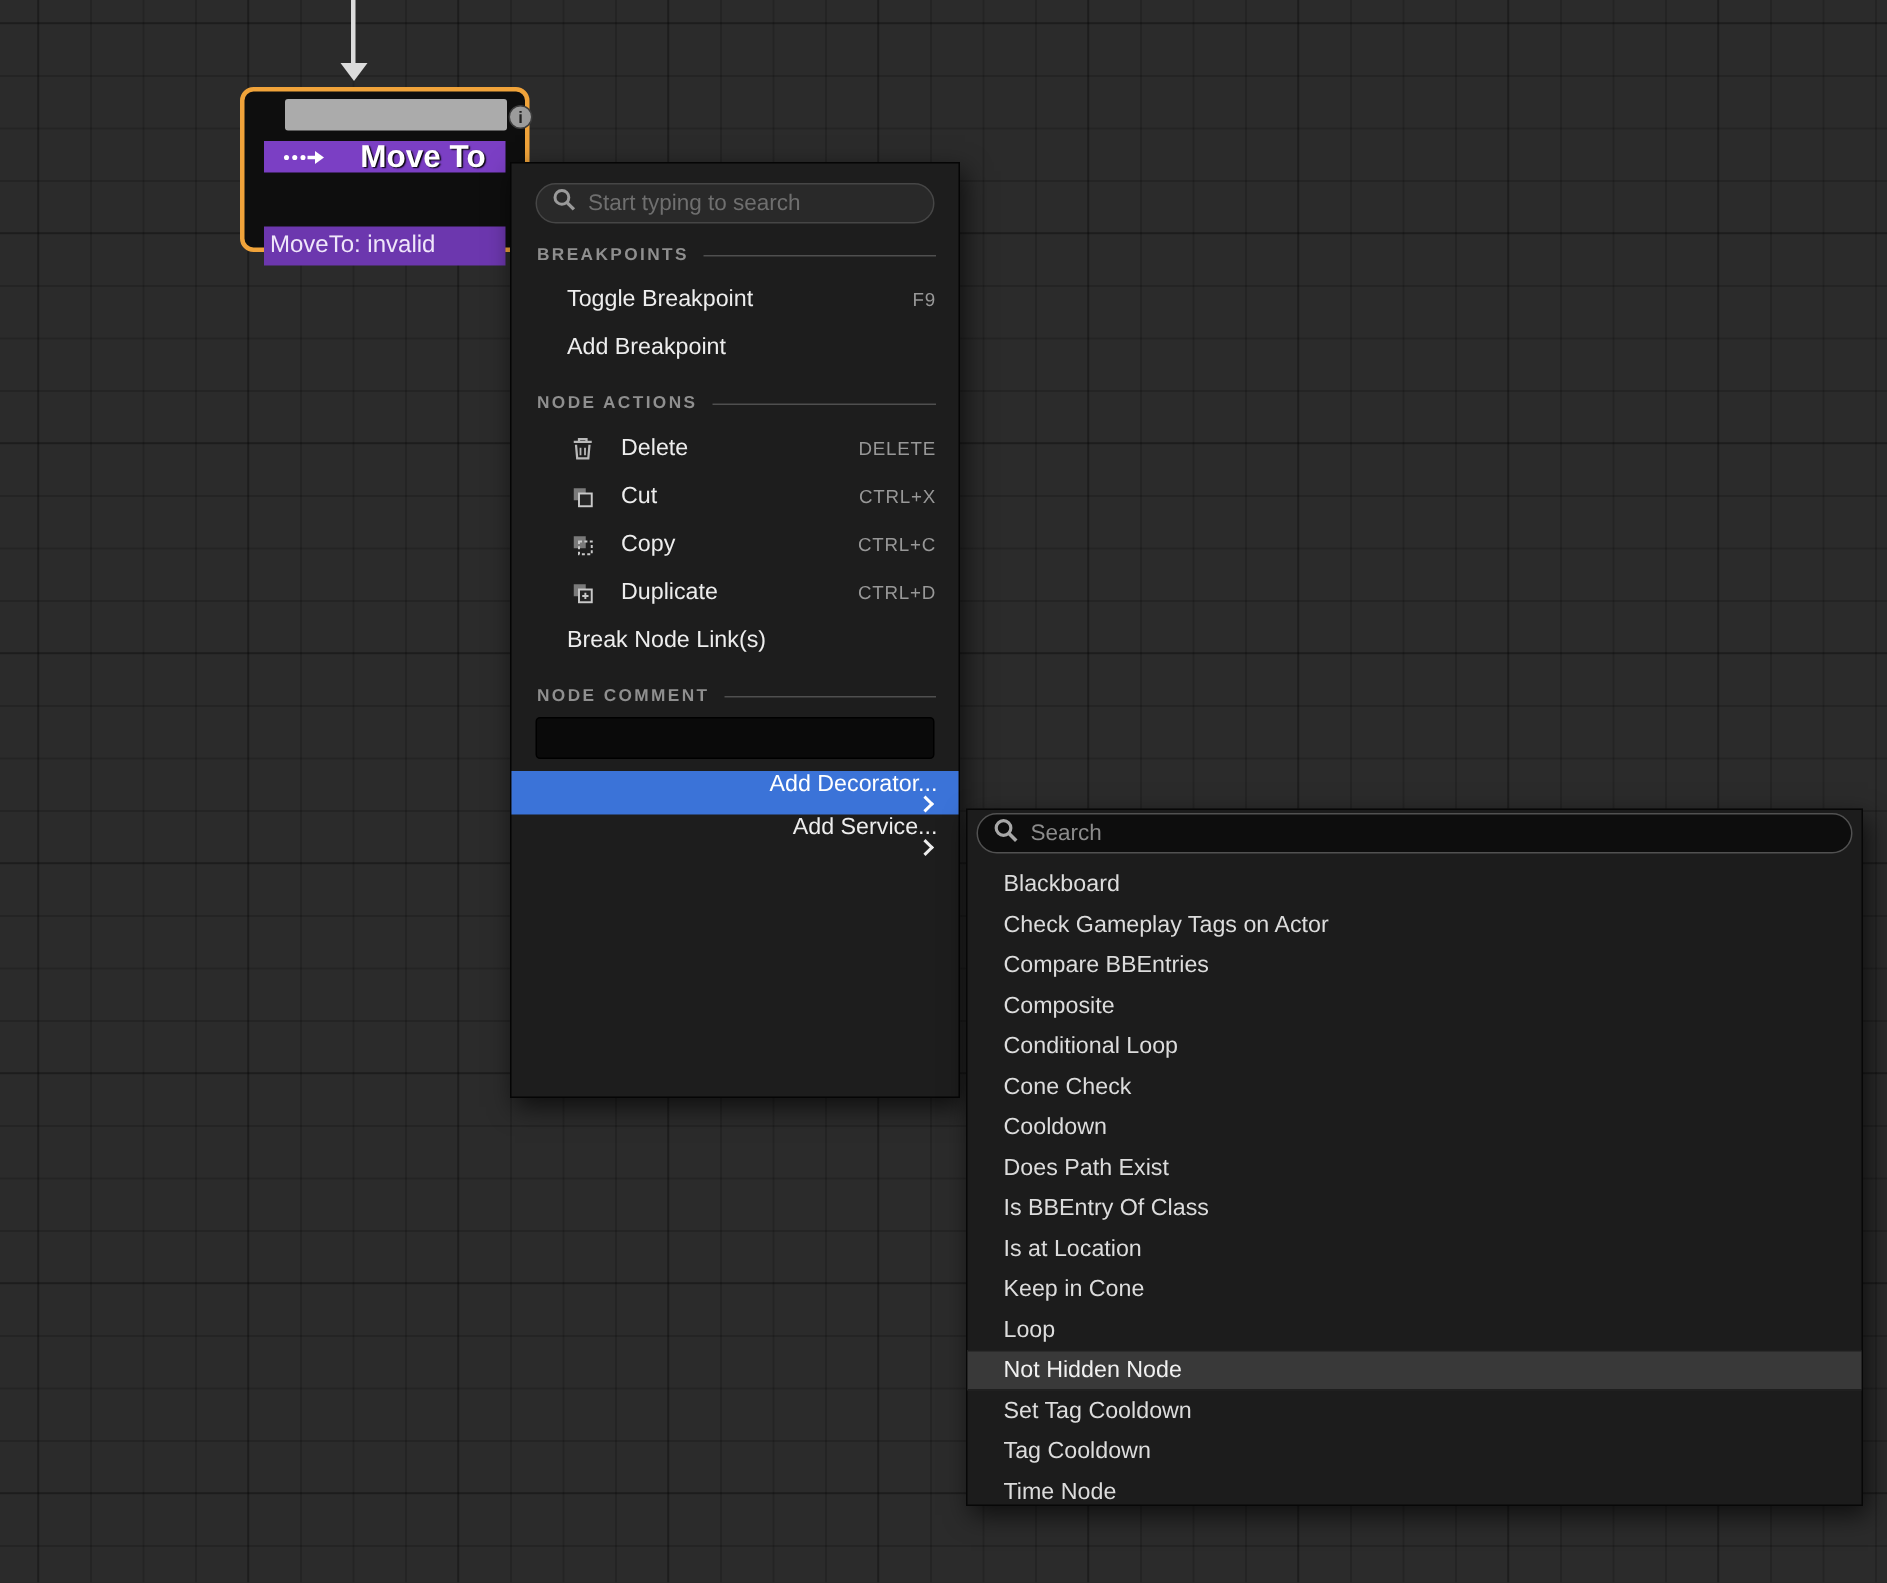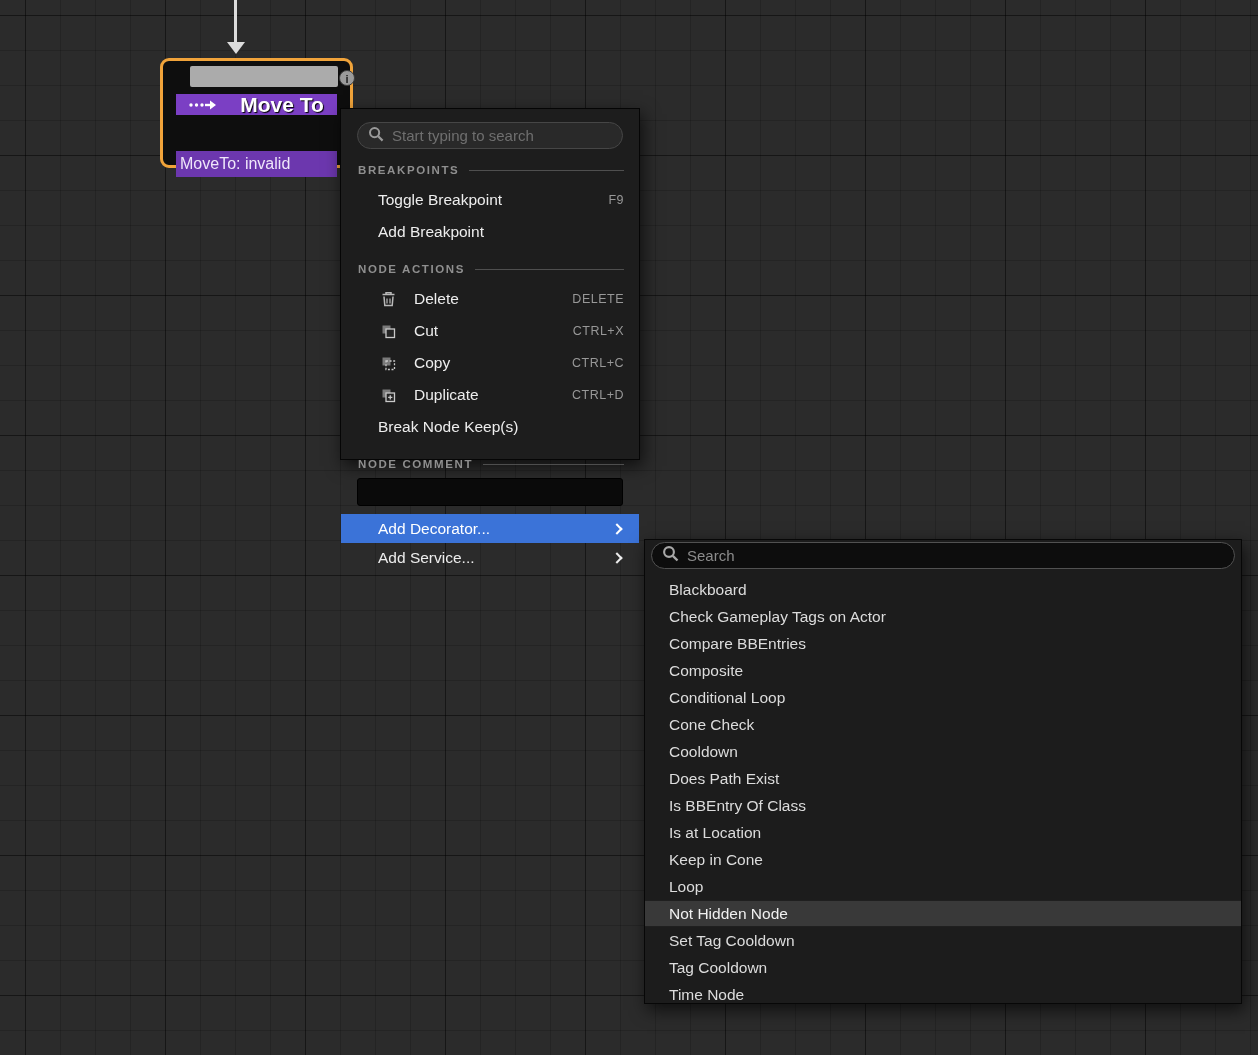--- a/index.html
+++ b/index.html
@@ -29,36 +29,36 @@
   .node-badge { position:absolute; right:-5px; top:9px; width:16px; height:16px; border-radius:50%;
     background:#9b9b9b; color:#222; font-size:11px; font-weight:bold; text-align:center; line-height:16px;
     border:1px solid #3c3c3c; z-index:3; }
   .node-body { position:absolute; left:13px; right:13px; top:33px; }
   .node-title-row { height:21px; background:#7b3fc4; display:flex; align-items:center; justify-content:center; gap:24px; }
   .node-title { color:#ffffff; font-size:21px; font-weight:bold; text-shadow:1px 1px 1px #000; }
   .mt-icon { display:inline-flex; align-items:center; }
   .node-subtitle { height:26px; background:#6c37ae; color:#efe6fa; font-size:16px; line-height:26px; padding-left:4px;margin-top:36px; }
 
   
-  .menu { position:absolute; left:340px; top:108px; width:300px; height:352px;
+  .menu { position:absolute; left:340px; top:108px; width:300px; height:624px;
     background:#1d1d1d; border:1px solid #050505; box-shadow:3px 6px 16px rgba(0,0,0,0.65); z-index:5; }
   .search { display:flex; align-items:center; gap:8px; height:27px; margin:13px 16px 0;
     background:#292929; border:1px solid #464646; border-radius:14px; padding:0 10px; }
   .search input { flex:1; background:transparent; border:none; outline:none; color:#dddddd; font-size:15px; font-family:inherit; }
   .search input::placeholder { color:#6f6f6f; }
   .sec { display:flex; align-items:center; gap:10px; margin:15px 15px 8px 17px;
     color:#8f8f8f; font-size:11.5px; font-weight:bold; letter-spacing:1.6px; }
   .sec .line { flex:1; height:1px; background:#6a6a6a; opacity:0.65; }
   .row { height:32px; display:flex; align-items:center; padding:0 15px 0 37px; color:#ededed; font-size:15.5px; cursor:default; }
   .row .ico { width:20px; margin-right:16px; display:inline-flex; align-items:center; justify-content:center; }
   .row .lbl { white-space:nowrap; }
   .row .sc { margin-left:auto; color:#989898; font-size:12.5px; letter-spacing:0.5px; }
   .comment-input { display:block; height:28px; margin:8px 16px 0; width:calc(100% - 32px);
     background:#0a0a0a; border:1px solid #000; border-radius:3px; color:#ddd; font-size:14px; padding:0 8px; outline:none; }
-  .trig { height:29px; display:flex; align-items:center; padding:0 14px 0 37px; color:#ededed; font-size:15.5px; }
+  .trig { height:29px; display:flex; align-items:flex-end; padding:0 14px 0 37px; color:#ededed; font-size:15.5px;flex-direction:column; }
   .trig.first { margin-top:8px; }
   .trig.hl { background:#3b73d8; color:#ffffff; }
   .chev { width:8px; height:8px; border-top:2px solid currentColor; border-right:2px solid currentColor;
     transform:rotate(45deg); margin-left:auto; margin-right:4px; }
 
   
   .submenu { position:absolute; left:644px; top:539px; width:598px; height:465px;
     background:#1c1c1c; border:1px solid #070707; box-shadow:3px 6px 16px rgba(0,0,0,0.65); z-index:6; }
   .submenu .search { margin:2px 6px 7px; background:#0d0d0d; border:1px solid #515151; }
   .submenu .search input::placeholder { color:#8c8c8c; }
@@ -161,21 +161,21 @@
         <svg width="15" height="15" viewBox="0 0 15 15">
             <rect x="1.5" y="1.5" width="8" height="8" fill="#7a7a7a"></rect>
             <rect x="5" y="5" width="8.5" height="8.5" fill="#242424" stroke="#c9c9c9" stroke-width="1.3"></rect>
             <path d="M9.25 7.2v4.2M7.15 9.3h4.2" stroke="#c9c9c9" stroke-width="1.3"></path>
           </svg>
       </span>
       <span class="lbl">Duplicate</span>
       <span class="sc">CTRL+D</span>
     </div>
     <div class="row">
-      <span class="lbl">Break Node Keep(s)</span>
+      <span class="lbl">Break Node Link(s)</span>
       <span class="sc"></span>
     </div>
 
     <div class="sec">
       <span>NODE COMMENT</span>
       <span class="line"></span>
     </div>
 
     <input class="comment-input" value="" style="">
 

